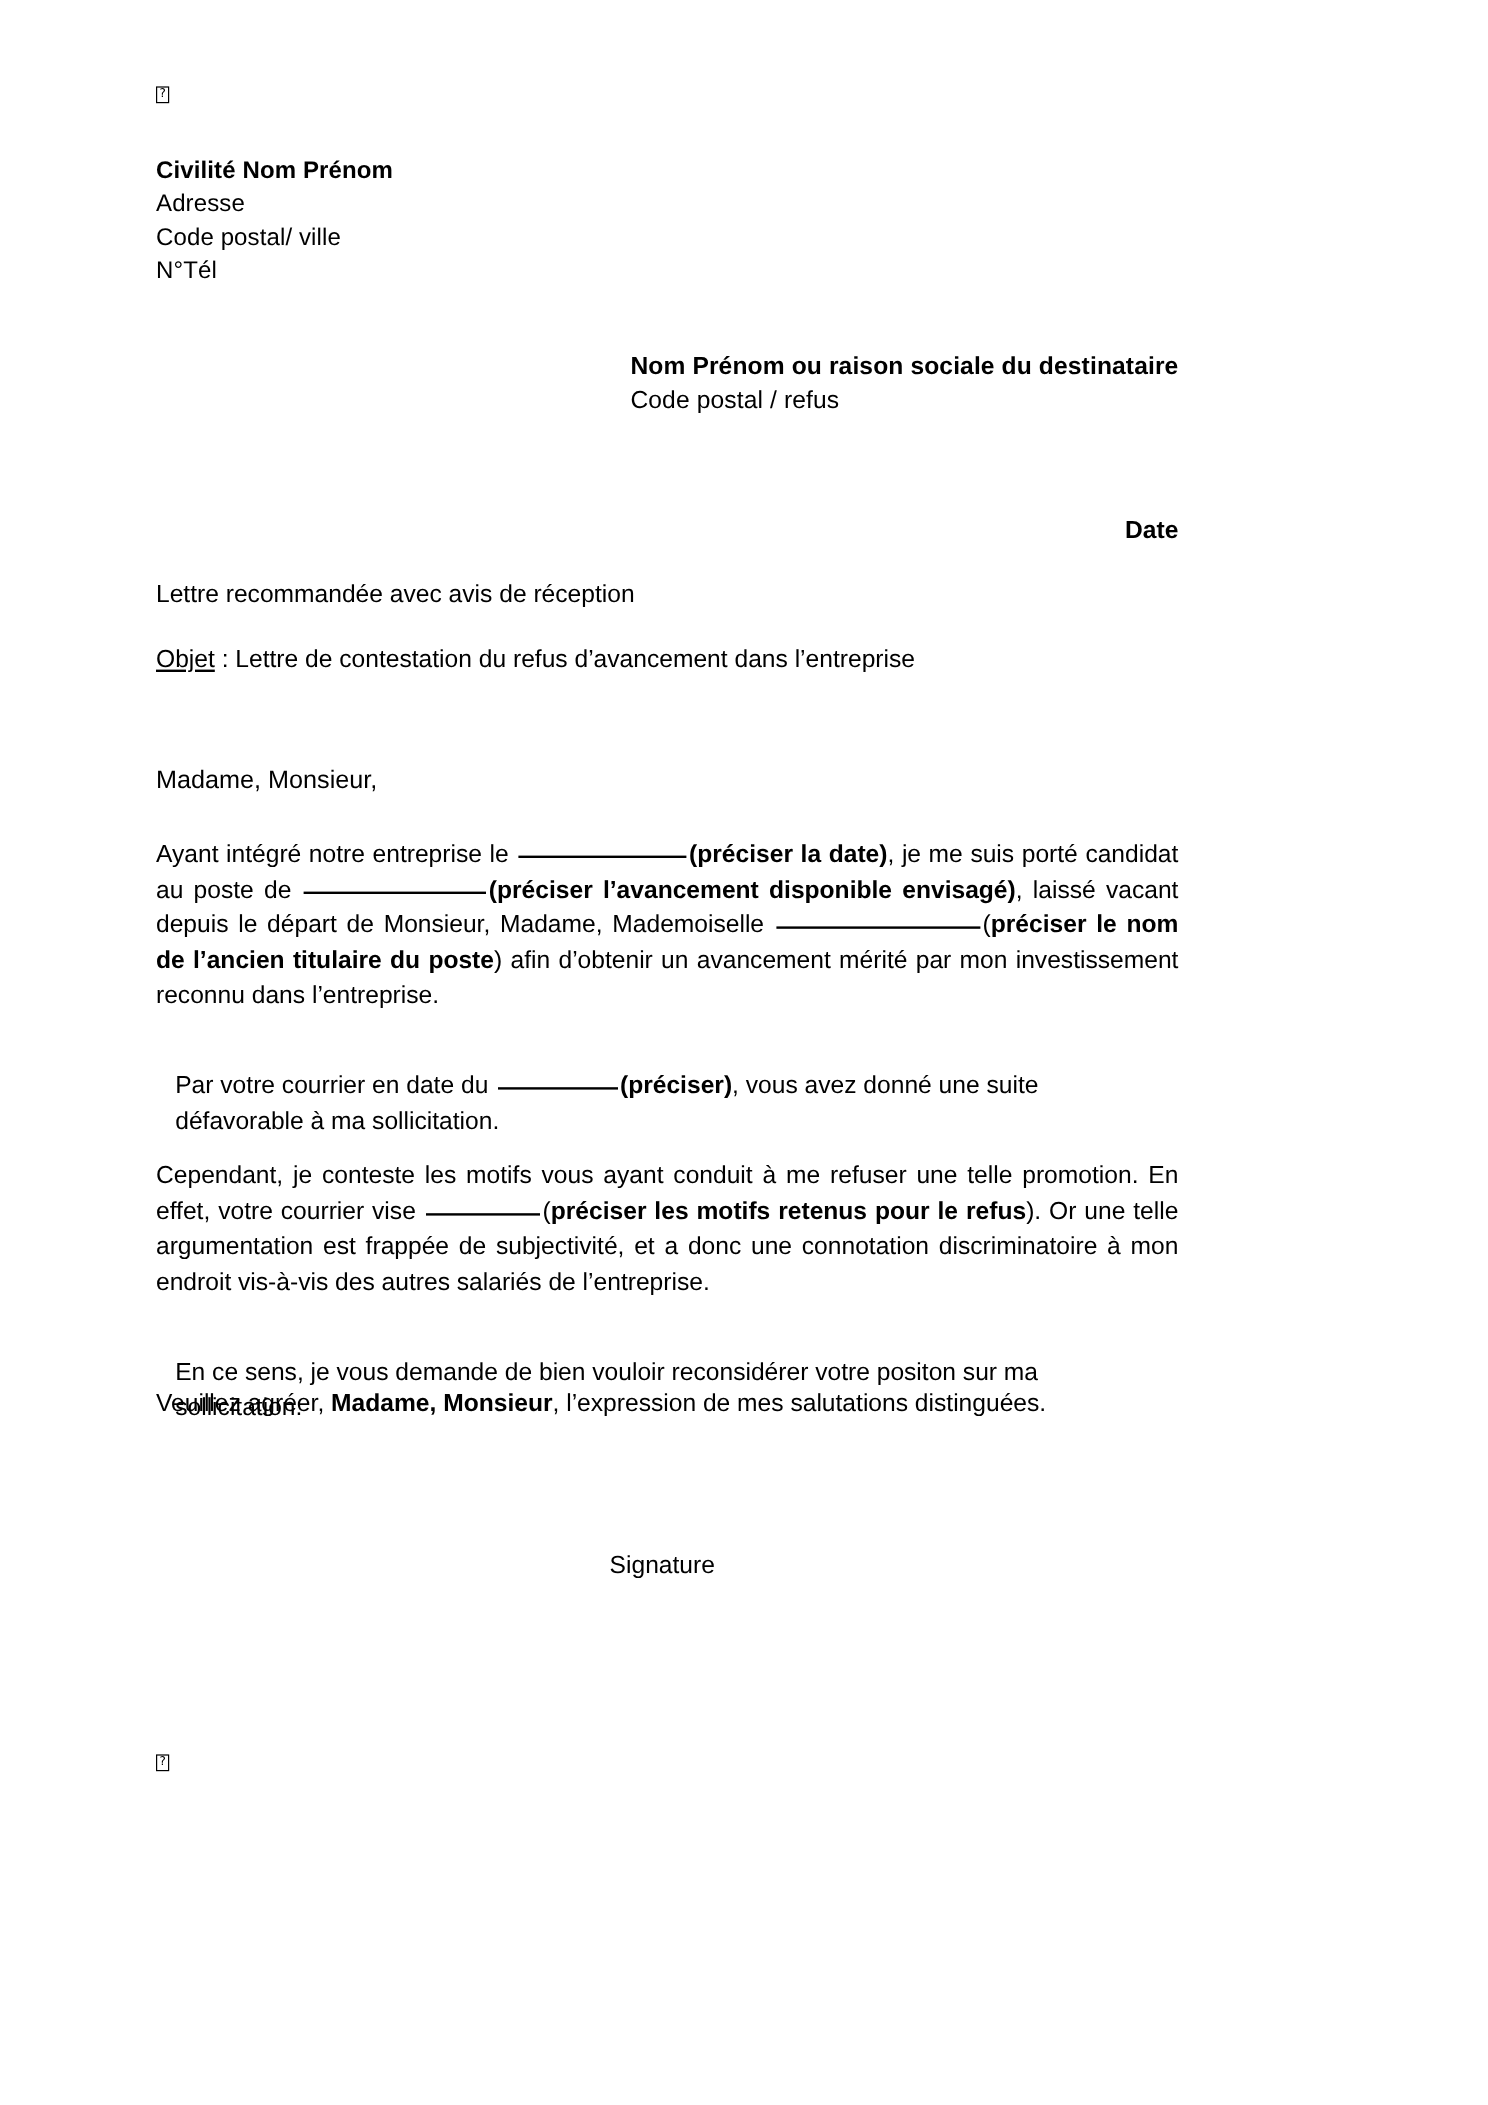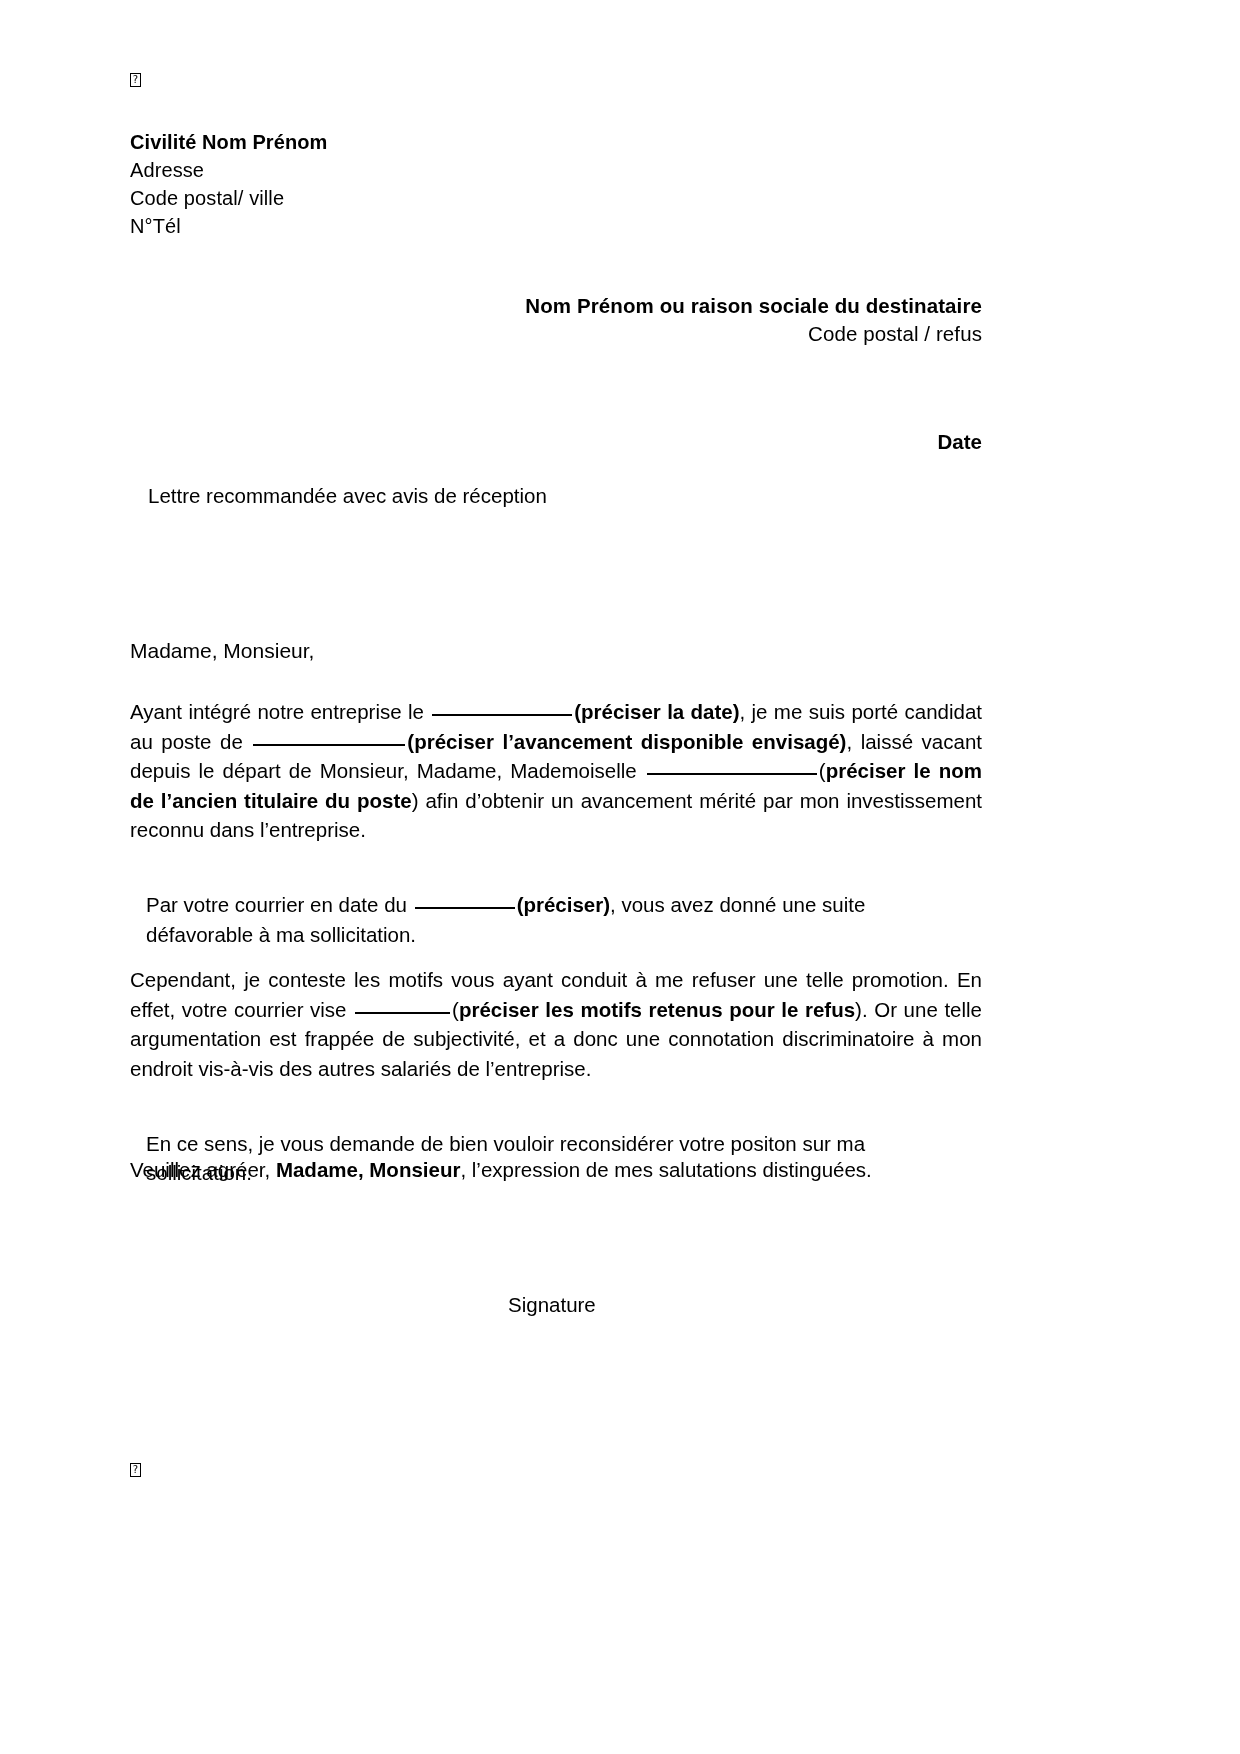--- a/index.html
+++ b/index.html
@@ -59,21 +59,21 @@
   }
   .sender-name {
     font-weight: bold;
   }
 
   
   .recipient-block {
     position: absolute;
     right: 258px;
     top: 292px;
-    text-align: right;
+    text-align: left;
     font-size: 20.5px;
     line-height: 28px;
     letter-spacing: 0.1px;
   }
   .recipient-name {
     font-weight: bold;
   }
 
   
   .date-line {
@@ -81,21 +81,21 @@
     right: 258px;
     top: 430px;
     text-align: right;
     font-size: 20.5px;
     font-weight: bold;
   }
 
   
   .notice-recommande {
     position: absolute;
-    left: 148px;
+    left: 130px;
     top: 484px;
     font-size: 20.5px;
   }
   .objet-line {
     position: absolute;
     left: 130px;
     top: 538px;
     font-size: 20.5px;
   }
   .objet-label {
@@ -183,20 +183,23 @@
 
   <div class="recipient-block">
     <div class="recipient-name">Nom Prénom ou raison sociale du destinataire</div>
     <div>Code postal / refus</div>
   </div>
 
   <div class="date-line">Date</div>
 
   <div class="notice-recommande">Lettre recommandée avec avis de réception</div>
 
+  <div class="objet-line">
+    <span class="objet-label">Objet</span><span> : </span><span>Lettre de contestation du refus d’avancement dans l’entreprise</span>
+  </div>
 
   <div class="salutation">Madame, Monsieur,</div>
 
   <div class="body-block">
 
     <p class="para"><span>Ayant intégré notre entreprise le </span><span class="blank blank-xl"></span><b>(préciser la date)</b><span>, je me suis porté candidat au poste de </span><span class="blank blank-lg"></span><b>(préciser l’avancement disponible envisagé)</b><span>, laissé vacant depuis le départ de Monsieur, Madame, Mademoiselle </span><span class="blank blank-md"></span><span>(</span><b>préciser le nom  de l’ancien titulaire du poste</b><span>)</span><span> afin d’obtenir un avancement mérité par mon investissement reconnu dans l’entreprise.</span></p>
 
     <div class="para-gap"></div>
 
     <p class="para-nojustify"><span>Par votre courrier en date du </span><span class="blank blank-sm"></span><b>(préciser)</b><span>, vous avez donné une suite défavorable à ma sollicitation.</span></p>

